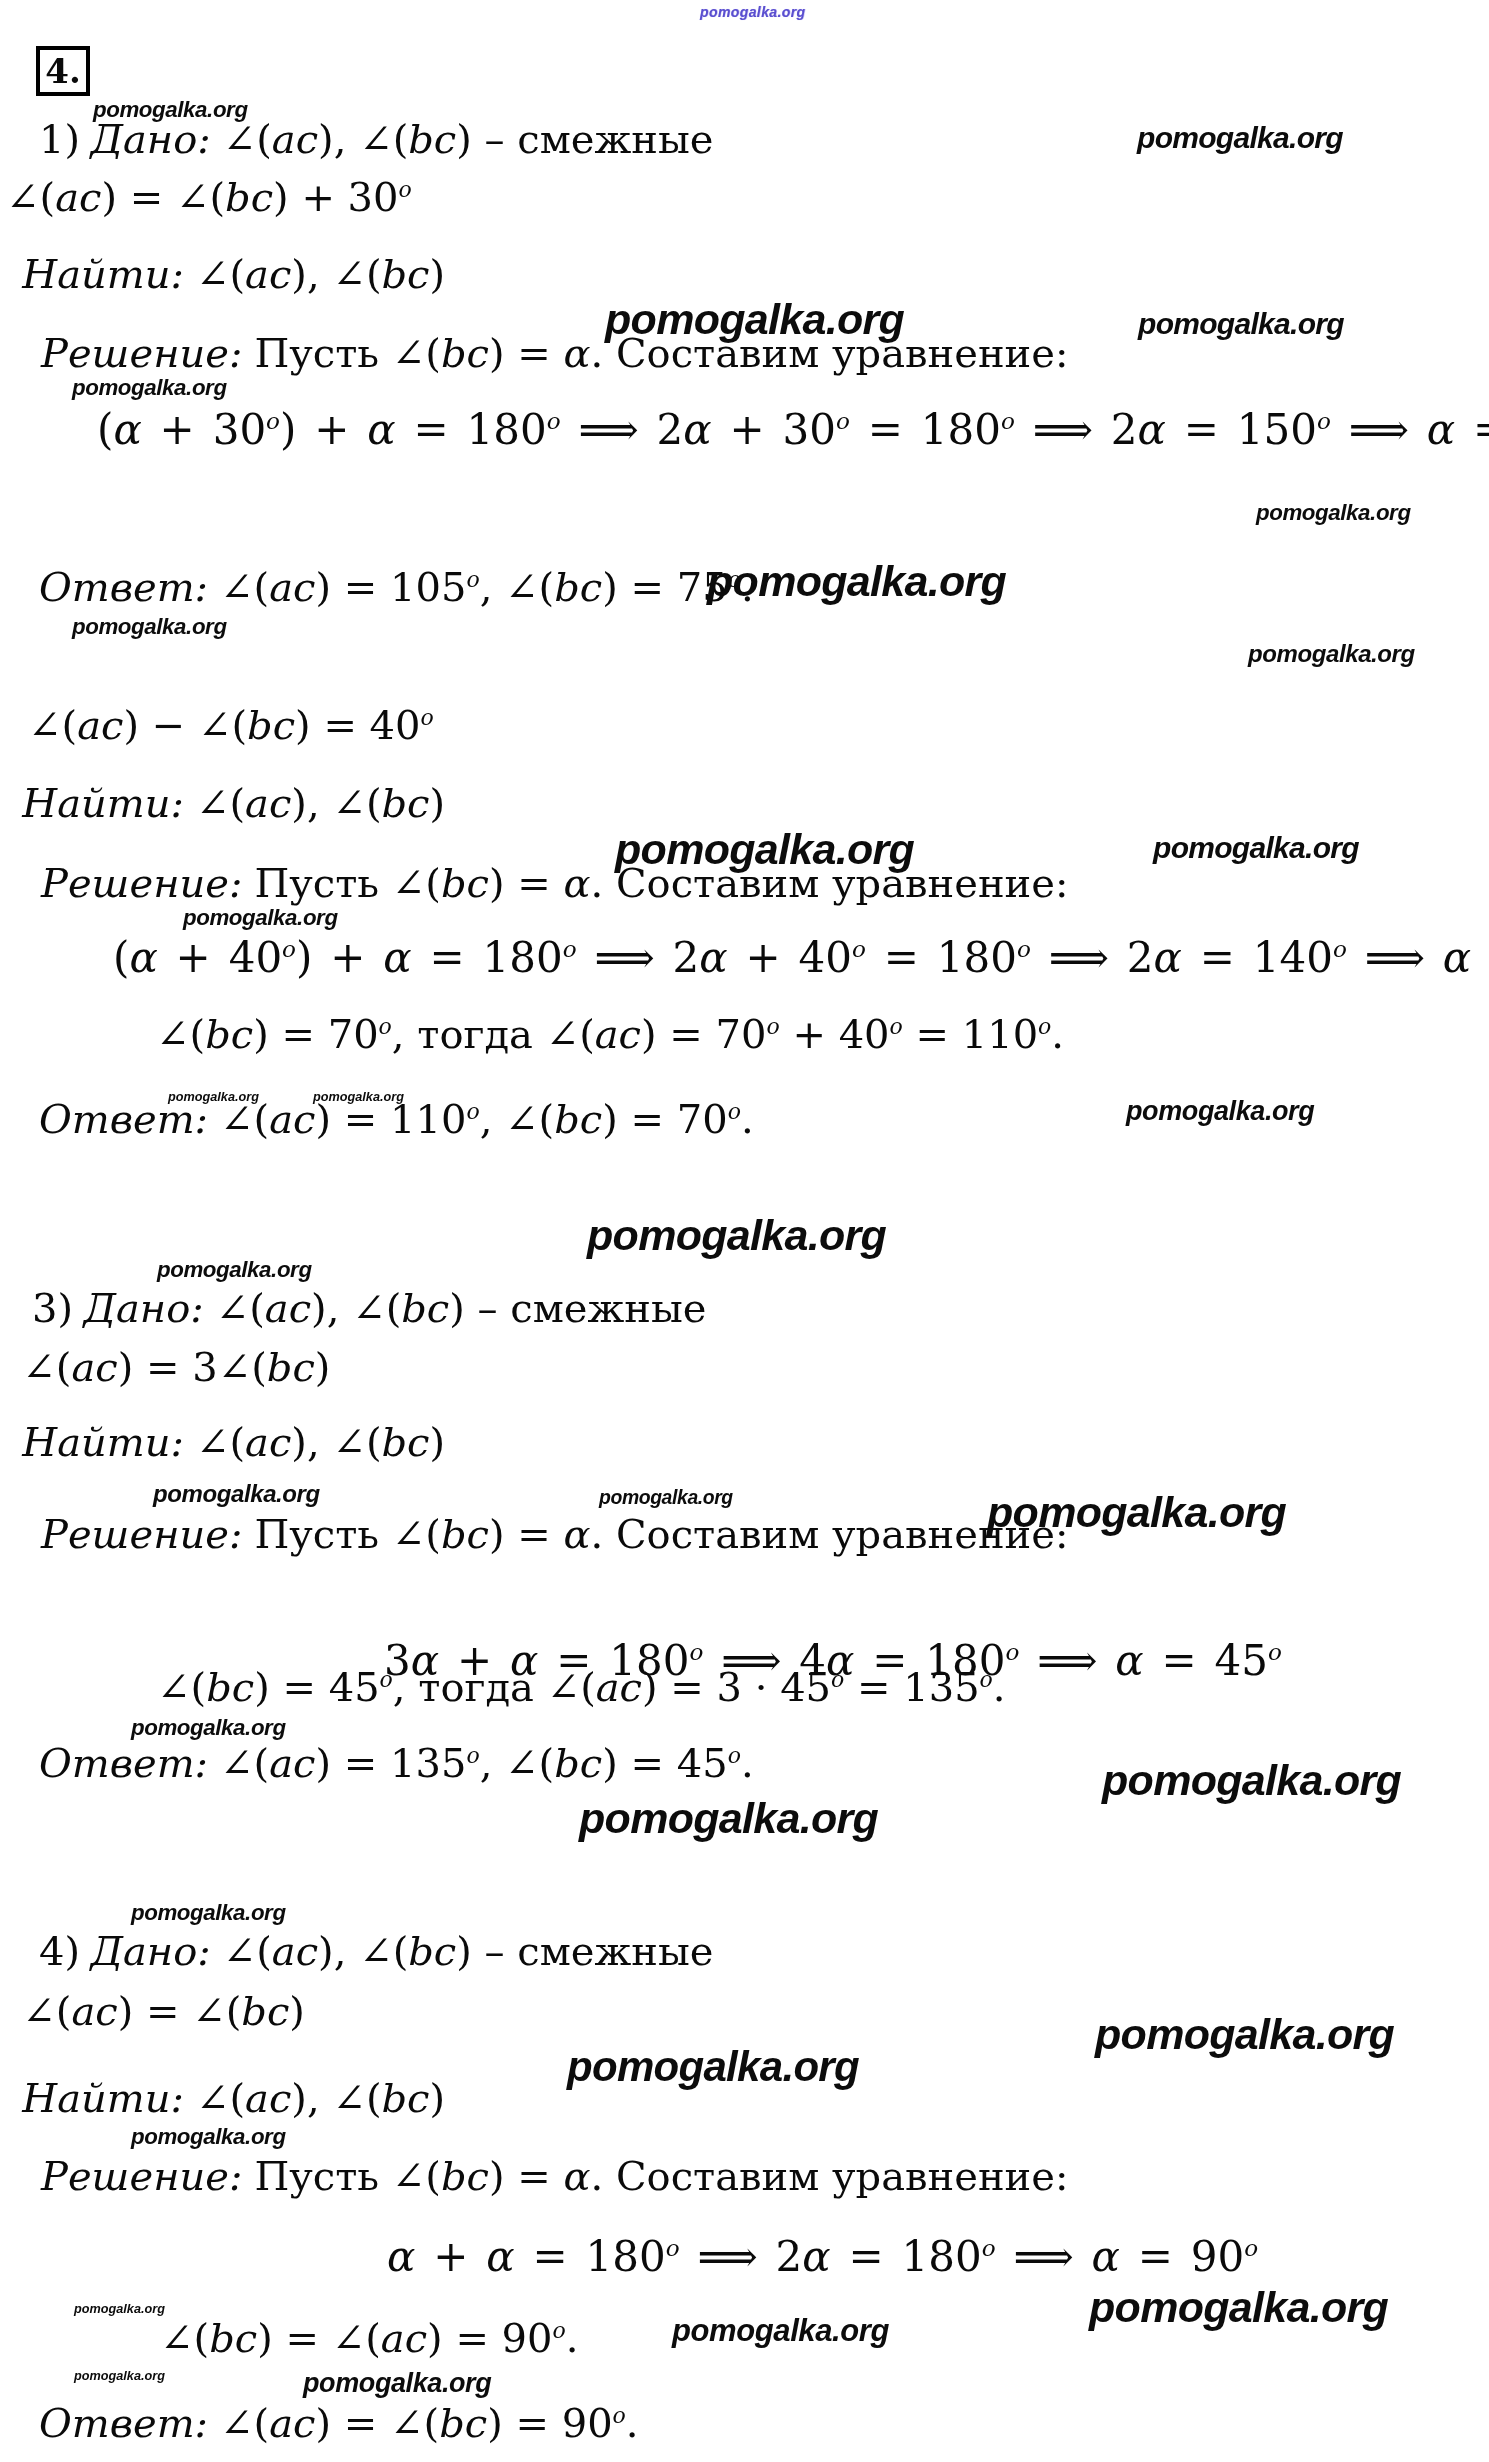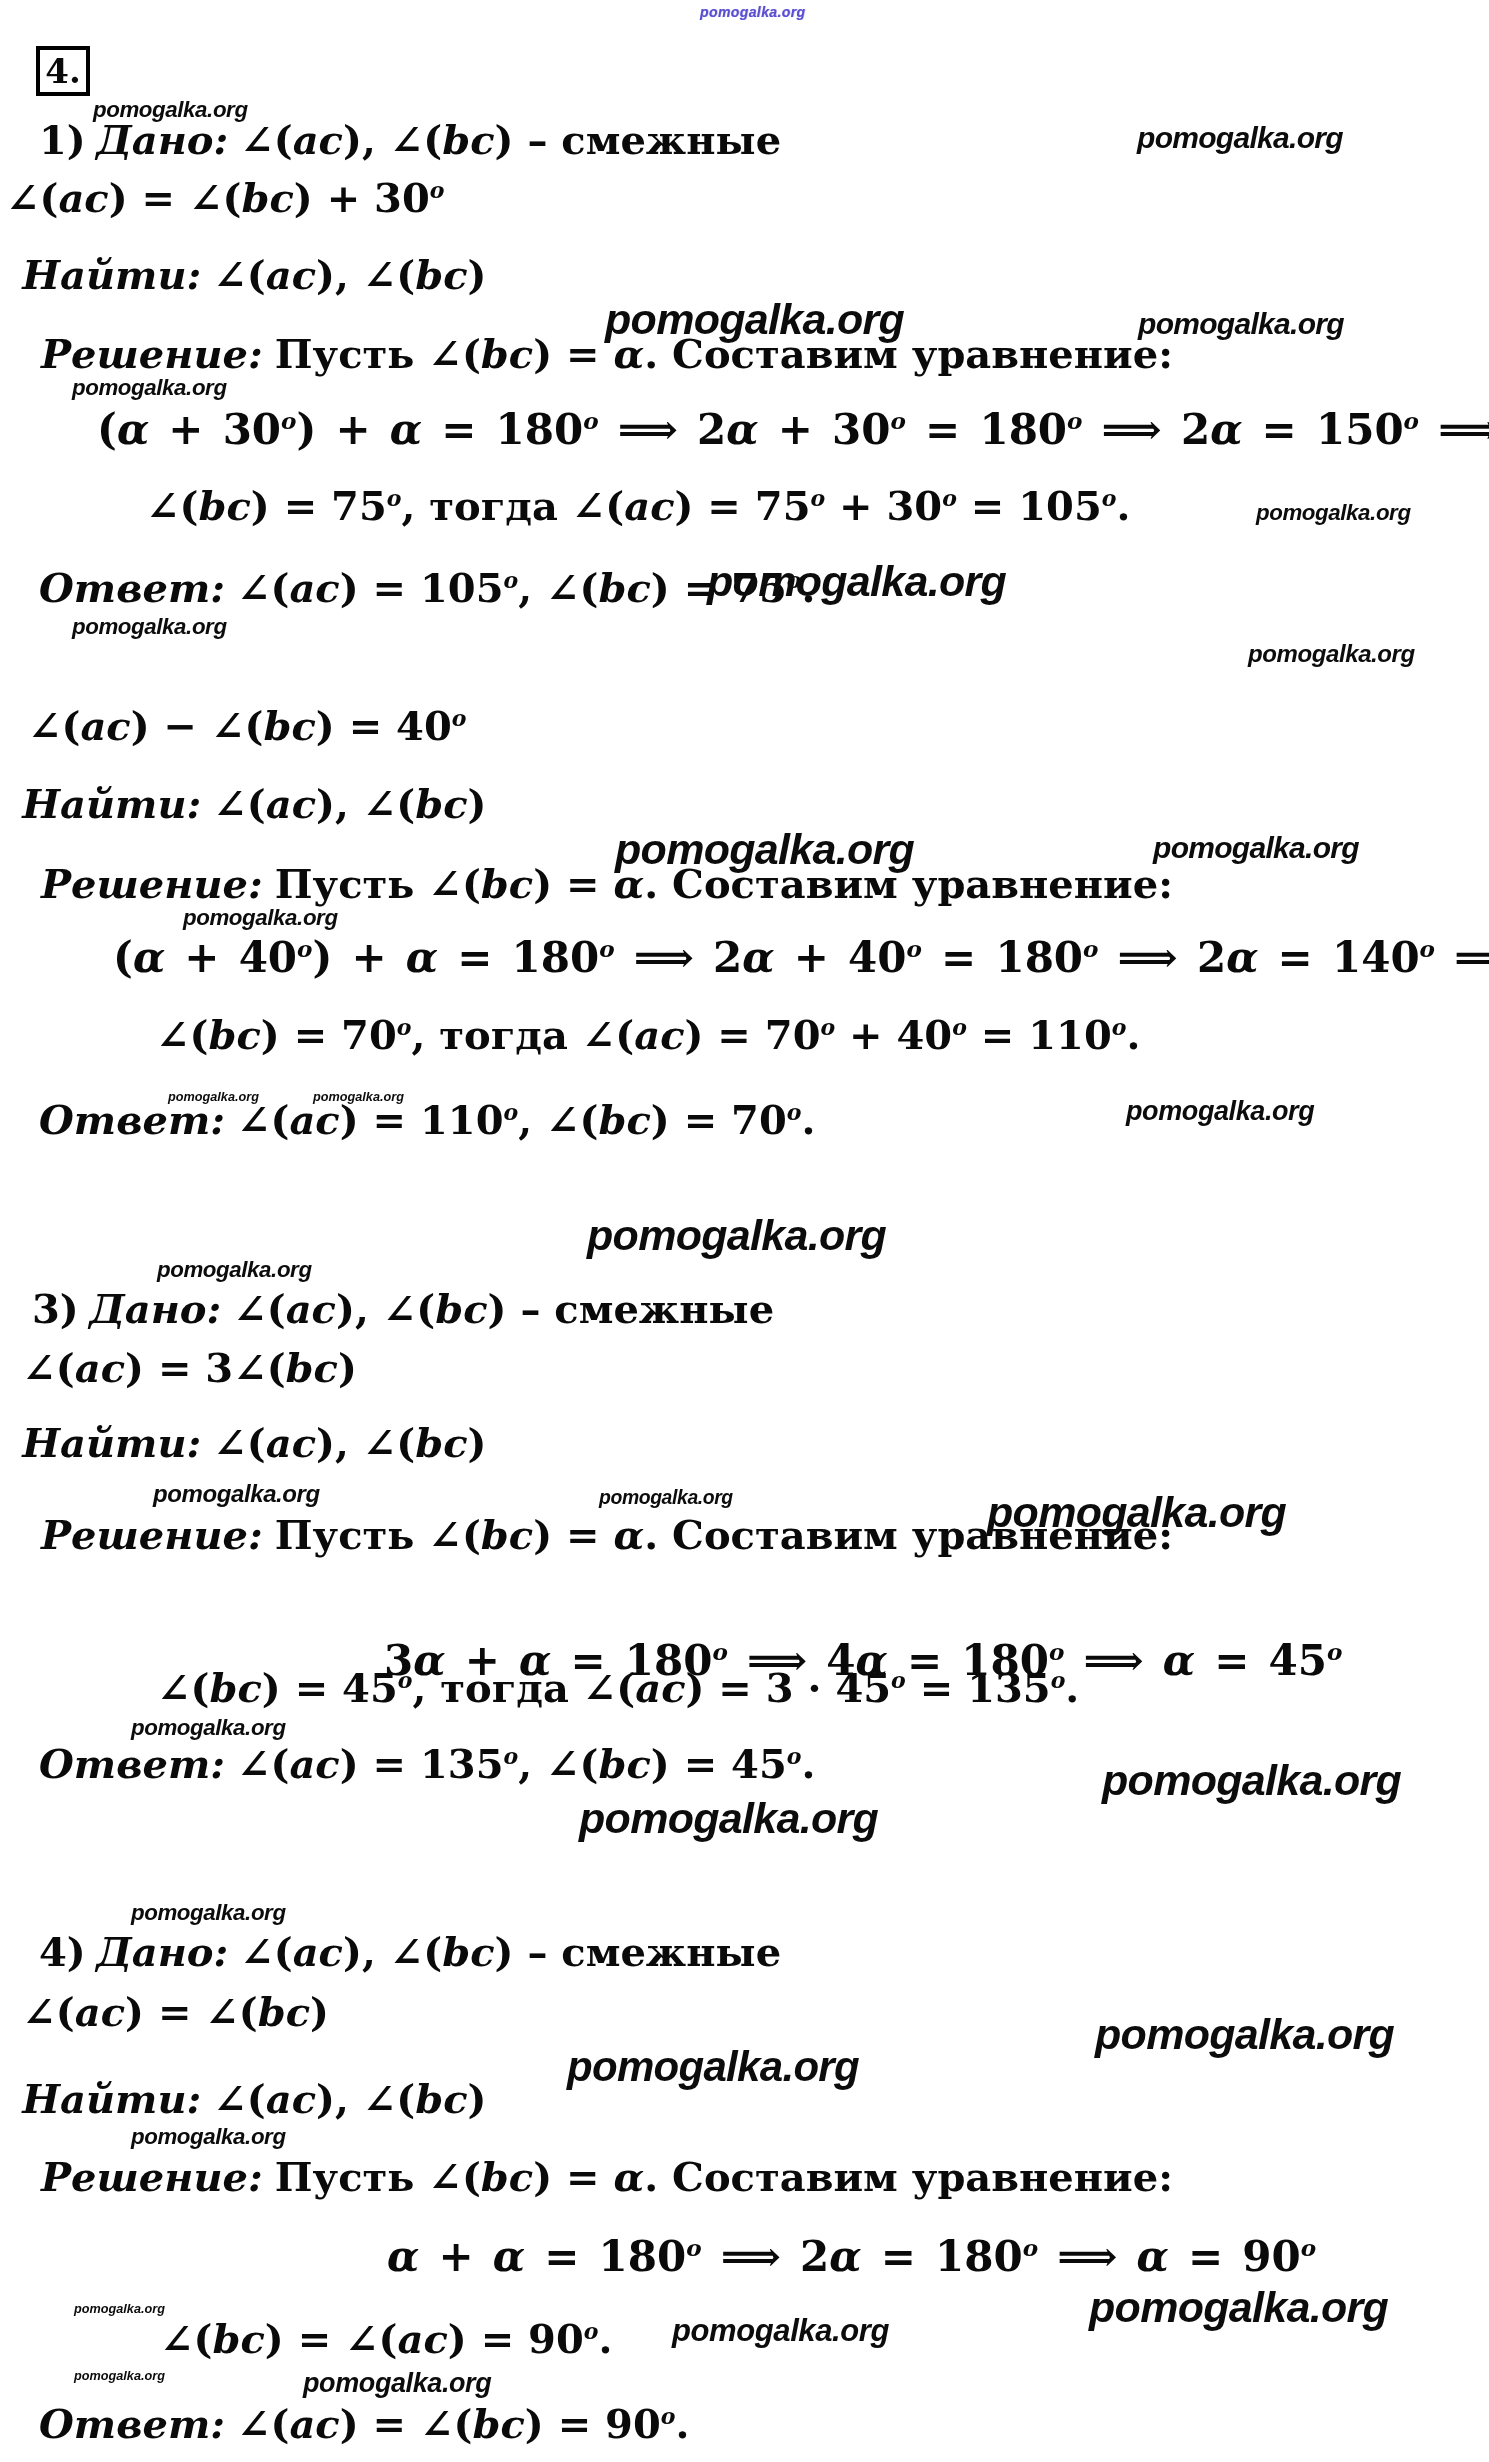--- a/index.html
+++ b/index.html
@@ -10,21 +10,20 @@
     overflow:hidden;
     color:#0a0a0a;
   }
   .ln{
     position:absolute;
     font-family:"DejaVu Serif","DejaVu Sans",serif;
     font-size:40px;
     line-height:1.08;
     white-space:nowrap;
     color:#0a0a0a;
-    font-weight:bold;
   }
   .ln .num{font-style:normal;margin-right:10.4px;}
   .ln .lbl{font-style:italic;margin-right:12px;}
   .ln .mt{font-style:normal;}
   .ln .mt i{font-family:"DejaVu Serif","DejaVu Sans",serif;}
   .eq{font-size:42px;word-spacing:4.5px;}
   sup{font-size:55%;font-style:italic;line-height:0;vertical-align:super;letter-spacing:0;}
   .wm{
     position:absolute;
     font-family:"Liberation Sans","DejaVu Sans",sans-serif;
@@ -83,23 +82,20 @@
 
   <div class="ln" style="left:41px;top:332px;">
     <span class="lbl">Решение:</span><span class="mt">Пусть ∠(<i>bc</i>) = <i>α</i>.  Составим уравнение:</span>
   </div>
   <div class="wm" style="left:72px;top:375px;font-size:22.3px;">pomogalka.org</div>
 
   <div class="ln eq" style="left:97px;top:407px;">
     <span class="mt">(<i>α</i> + 30<sup>o</sup>) + <i>α</i> = 180<sup>o</sup>  ⟹ 2<i>α</i> + 30<sup>o</sup> = 180<sup>o</sup> ⟹ 2<i>α</i> = 150<sup>o</sup> ⟹ <i>α</i> = 75</span>
   </div>
 
-  <div class="ln" style="left:146px;top:484px;">
-    <span class="mt">∠(<i>bc</i>) = 75<sup>o</sup>, тогда ∠(<i>ac</i>) = 75<sup>o</sup> + 30<sup>o</sup> = 105<sup>o</sup>.</span>
-  </div>
   <div class="wm wm-md" style="left:1256px;top:500px;font-size:22.3px;">pomogalka.org</div>
 
   <div class="ln" style="left:39px;top:566px;">
     <span class="lbl">Ответ:</span><span class="mt">∠(<i>ac</i>) = 105<sup>o</sup>, ∠(<i>bc</i>) = 75<sup>o</sup>.</span>
   </div>
   <div class="wm wm-lg" style="left:707px;top:557px;font-size:43px;">pomogalka.org</div>
 
   <div class="wm" style="left:72px;top:614px;font-size:22.3px;">pomogalka.org</div>
 
   <div class="wm wm-md" style="left:1248px;top:640px;font-size:24px;">pomogalka.org</div>

